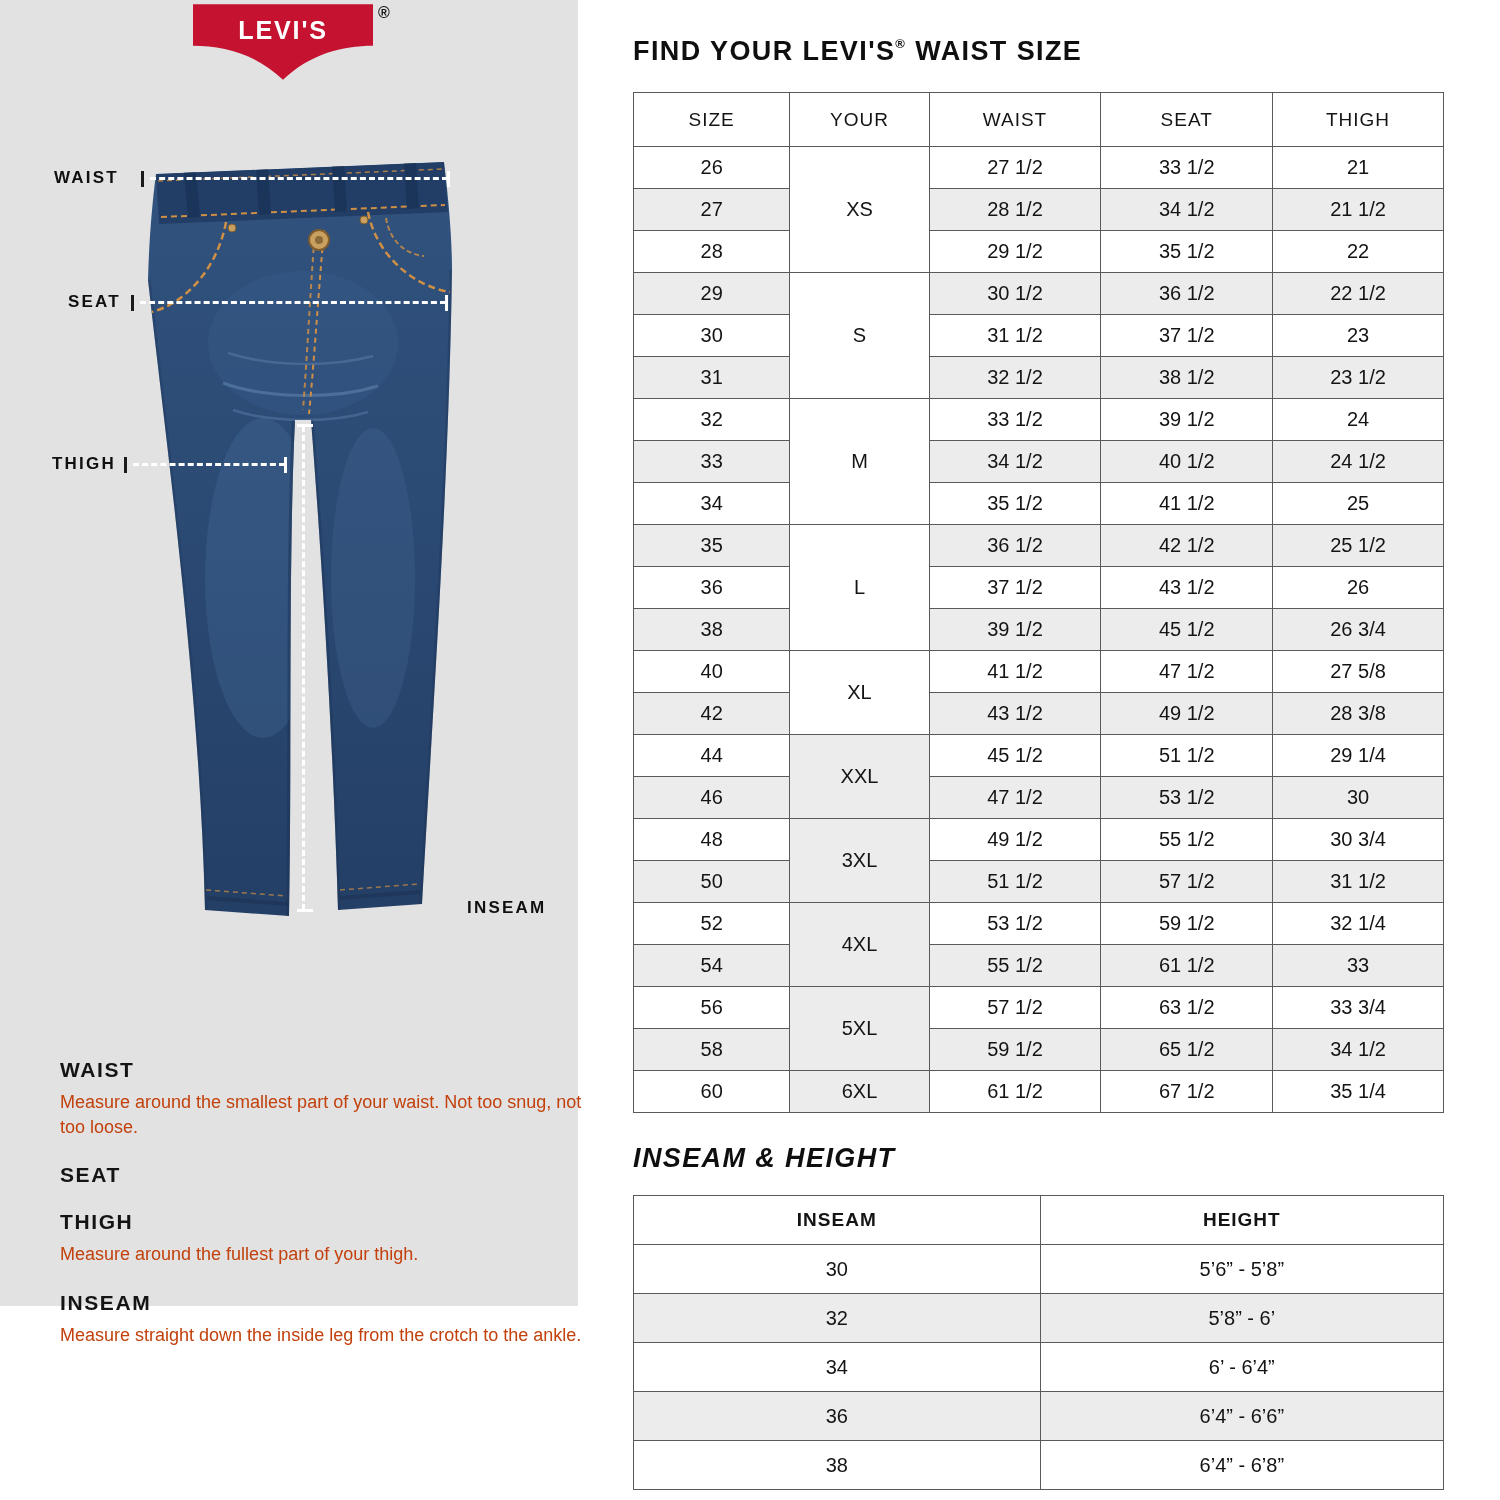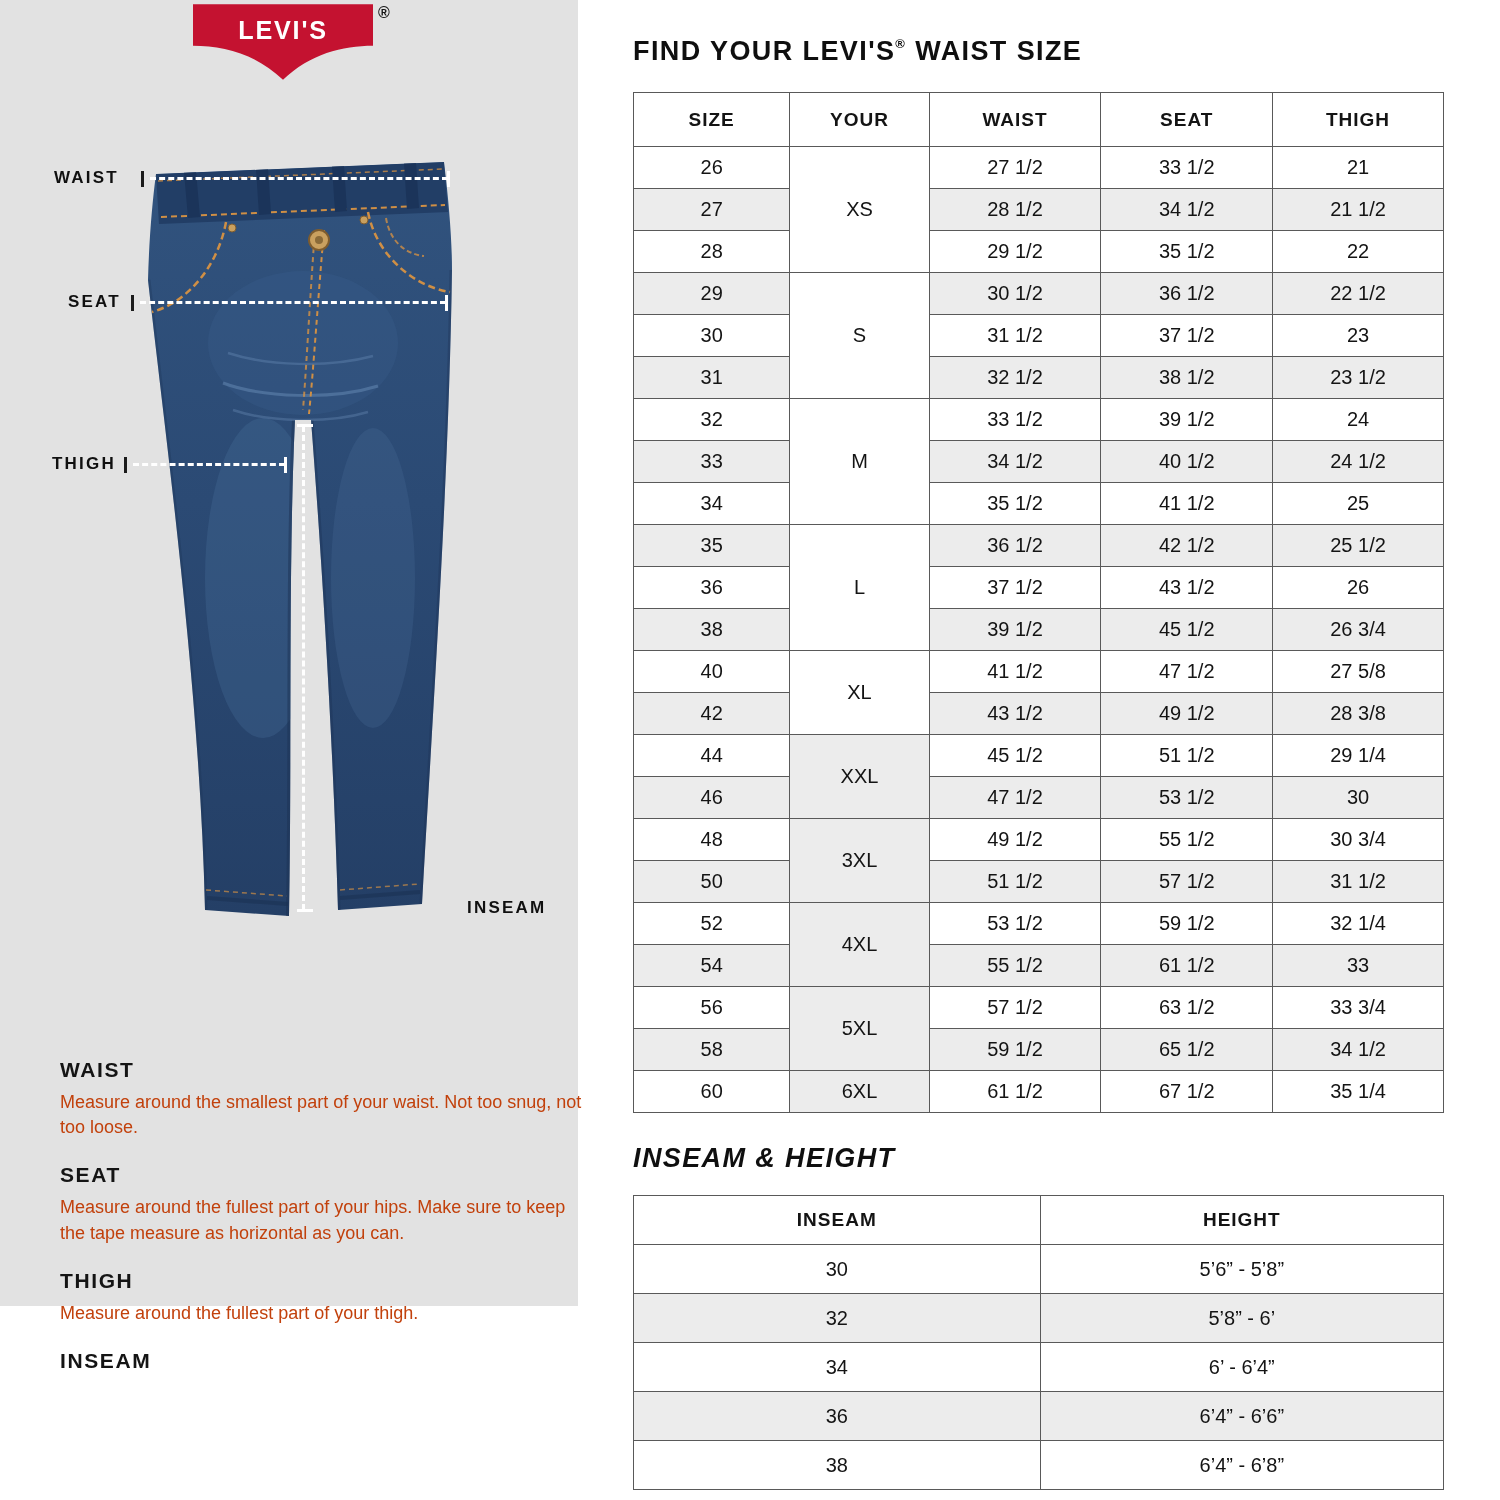--- a/index.html
+++ b/index.html
@@ -64,21 +64,21 @@
   .main-title sup { font-size:13px; position:relative; top:-2px; }
   .main-title .title-post { margin-left:0.33em;margin-top:48px; }
   .section-title { margin:30px 0 21px 0;font-style:italic; }
 
   table { width:100%; border-collapse:collapse; table-layout:fixed; }
   th, td {
     border:1px solid var(--border-gray,#595959);
     text-align:center; vertical-align:middle;
     background:#ffffff;
   }
-  .size-table th { height:54px; font-size:19px; font-weight:700; letter-spacing:1px; }
+  .size-table th { height:54px; font-size:19px; font-weight:400; letter-spacing:1px; }
   .size-table td { height:42px; font-size:20px; }
   .inseam-table th { height:49px; font-size:19px; font-weight:700; letter-spacing:1px; }
   .inseam-table td { height:49px; font-size:20px; }
 
   tr.alt td { background:var(--stripe-gray,#ececec); }
   td.alpha-cell { background:#ffffff; }
   tr.alt td.alpha-cell { background:#ffffff; }
   td.alpha-cell.shaded, tr.alt td.alpha-cell.shaded { background:var(--stripe-gray,#ececec); }
 </style>
 </head>
@@ -181,28 +181,28 @@
     <div class="measure-label" style="left:467px; top:898px;">INSEAM</div>
   </div>
 
   <div class="instructions">
     <div class="instr-block">
       <div class="instr-title">WAIST</div>
       <div class="instr-body">Measure around the smallest part of your waist. Not too snug, not too loose.</div>
     </div>
     <div class="instr-block">
       <div class="instr-title">SEAT</div>
-      <div class="instr-body">Measure around the fullest part of your hips. Make sure to keep the tape measure as horizontal as you can.</div>
     </div>
     <div class="instr-block">
       <div class="instr-title">THIGH</div>
       <div class="instr-body">Measure around the fullest part of your thigh.</div>
     </div>
     <div class="instr-block">
       <div class="instr-title">INSEAM</div>
+      <div class="instr-body">Measure straight down the inside leg from the crotch to the ankle.</div>
     </div>
   </div>
 
   <div class="right-col">
 
     <h1 class="main-title"><span>FIND YOUR LEVI'S</span><sup>®</sup><span class="title-post">WAIST SIZE</span></h1>
 
     <table class="size-table">
       <colgroup>
         <col style="width:19.3%">

